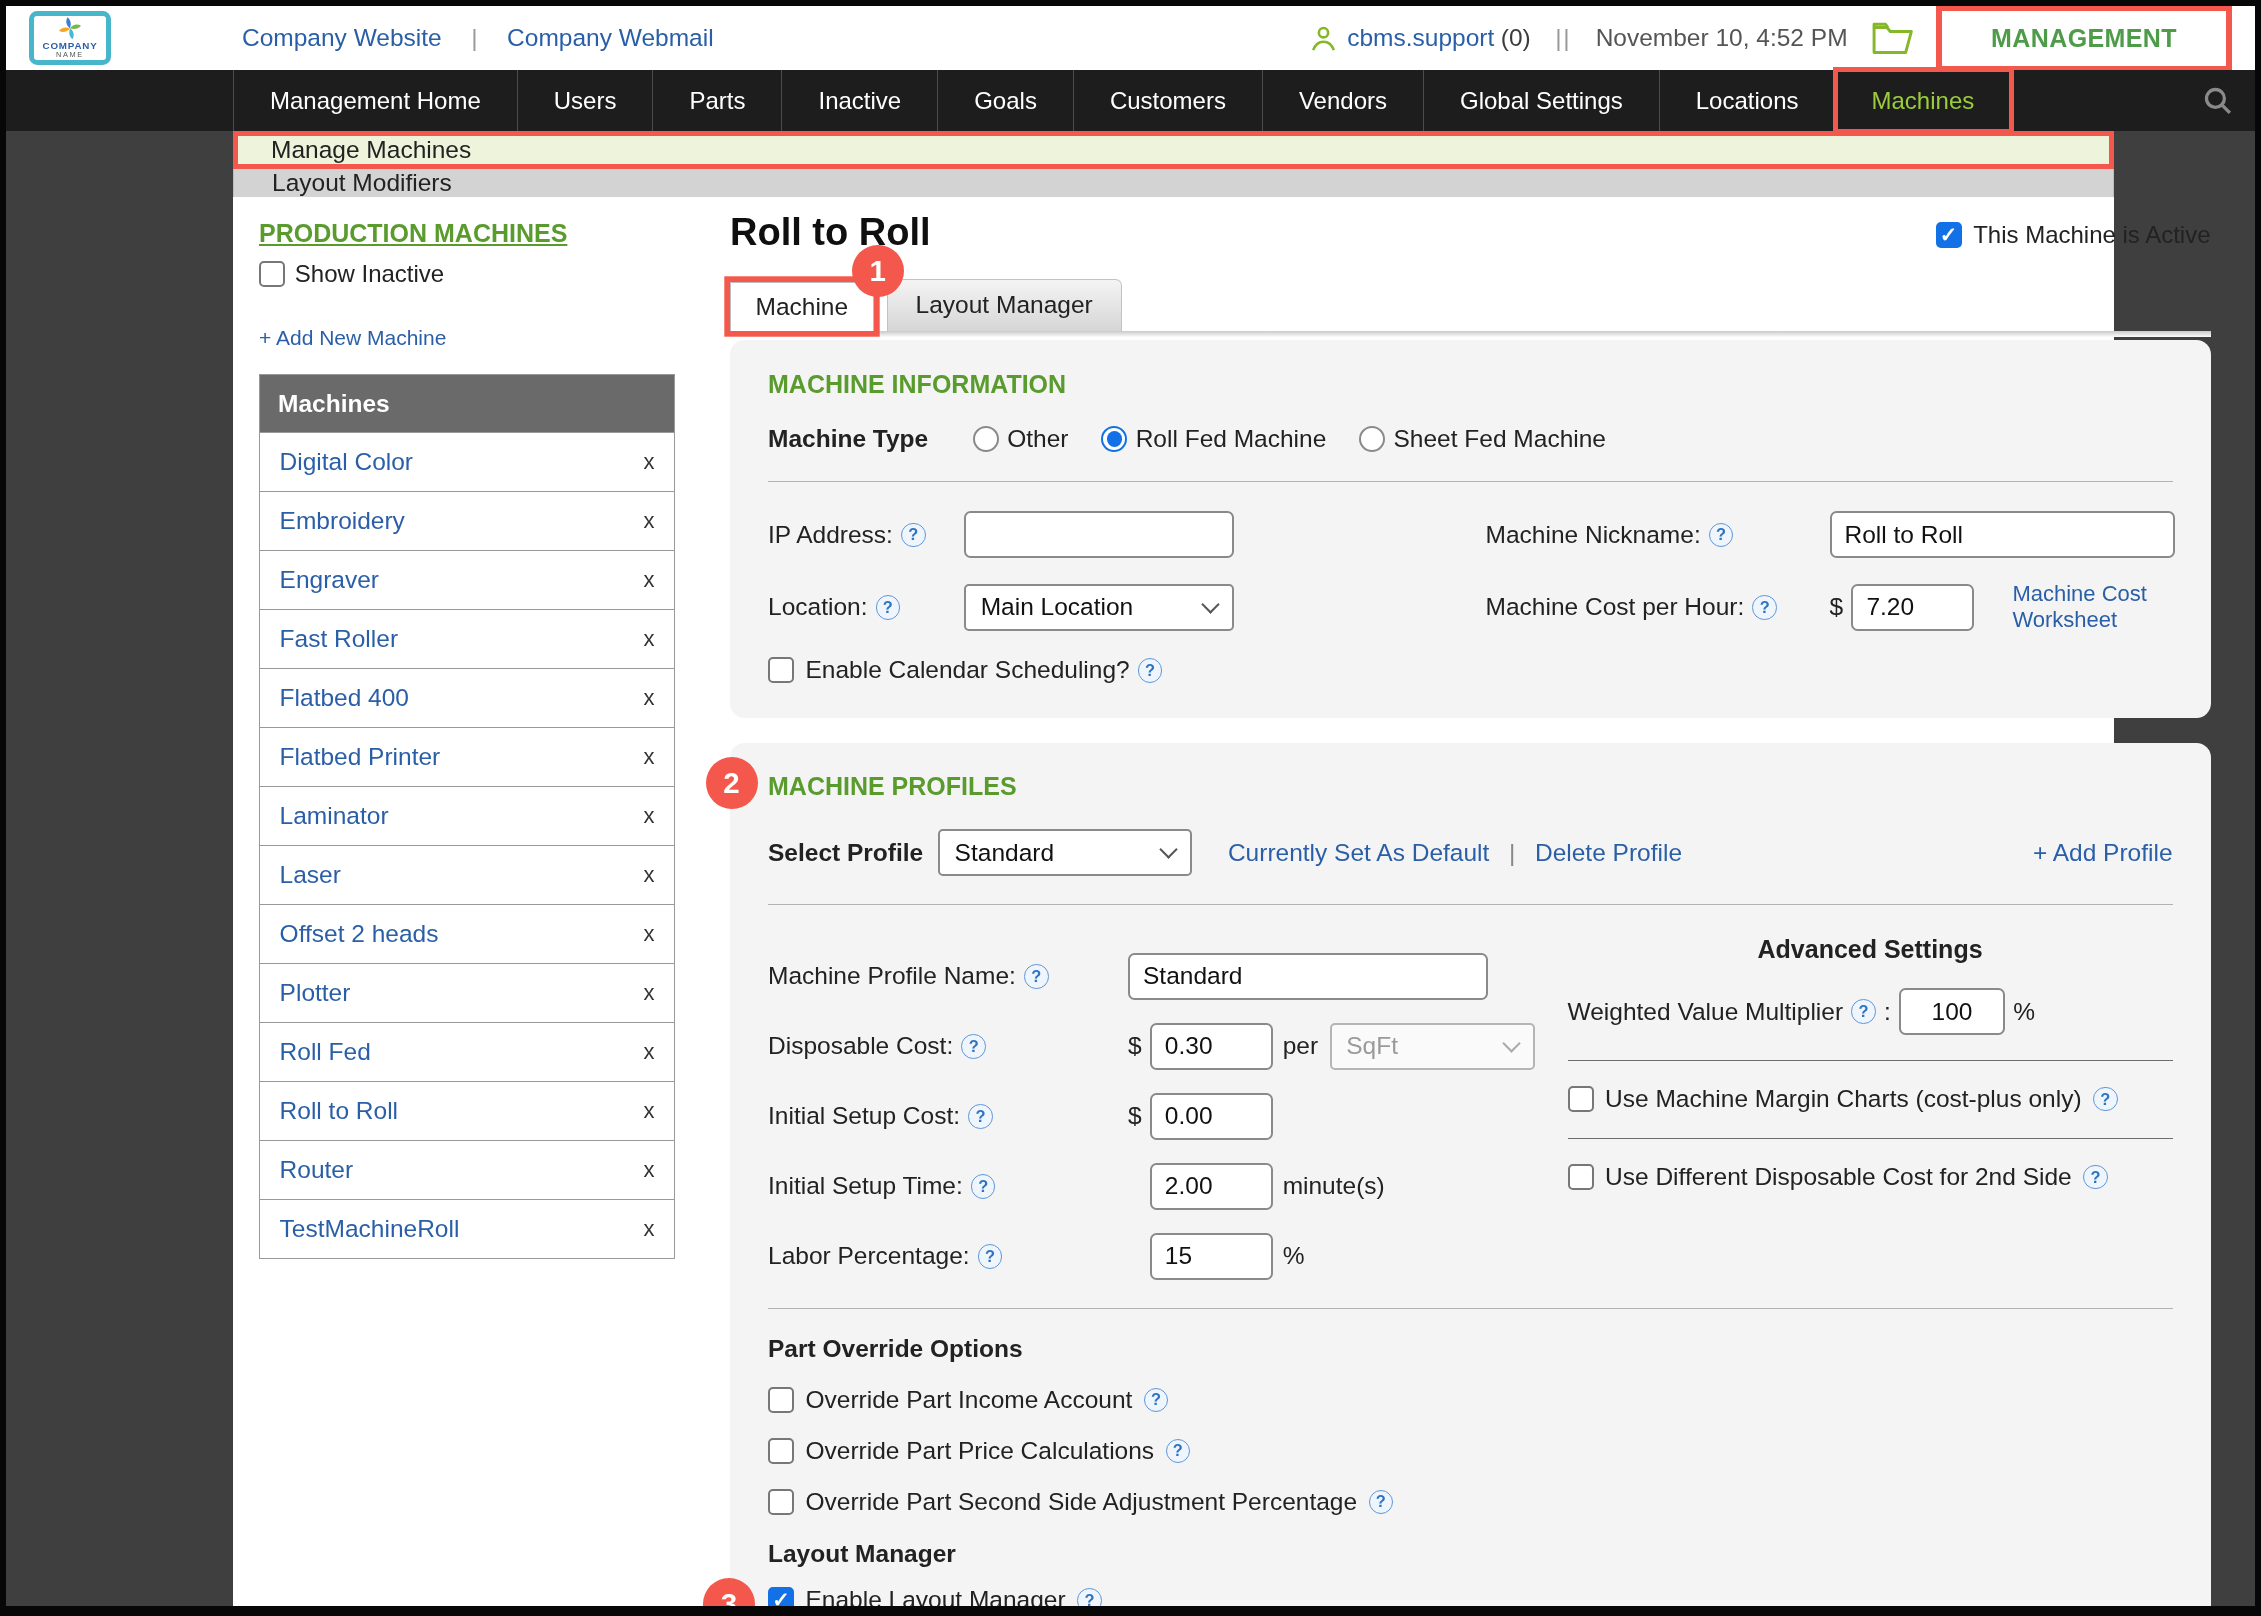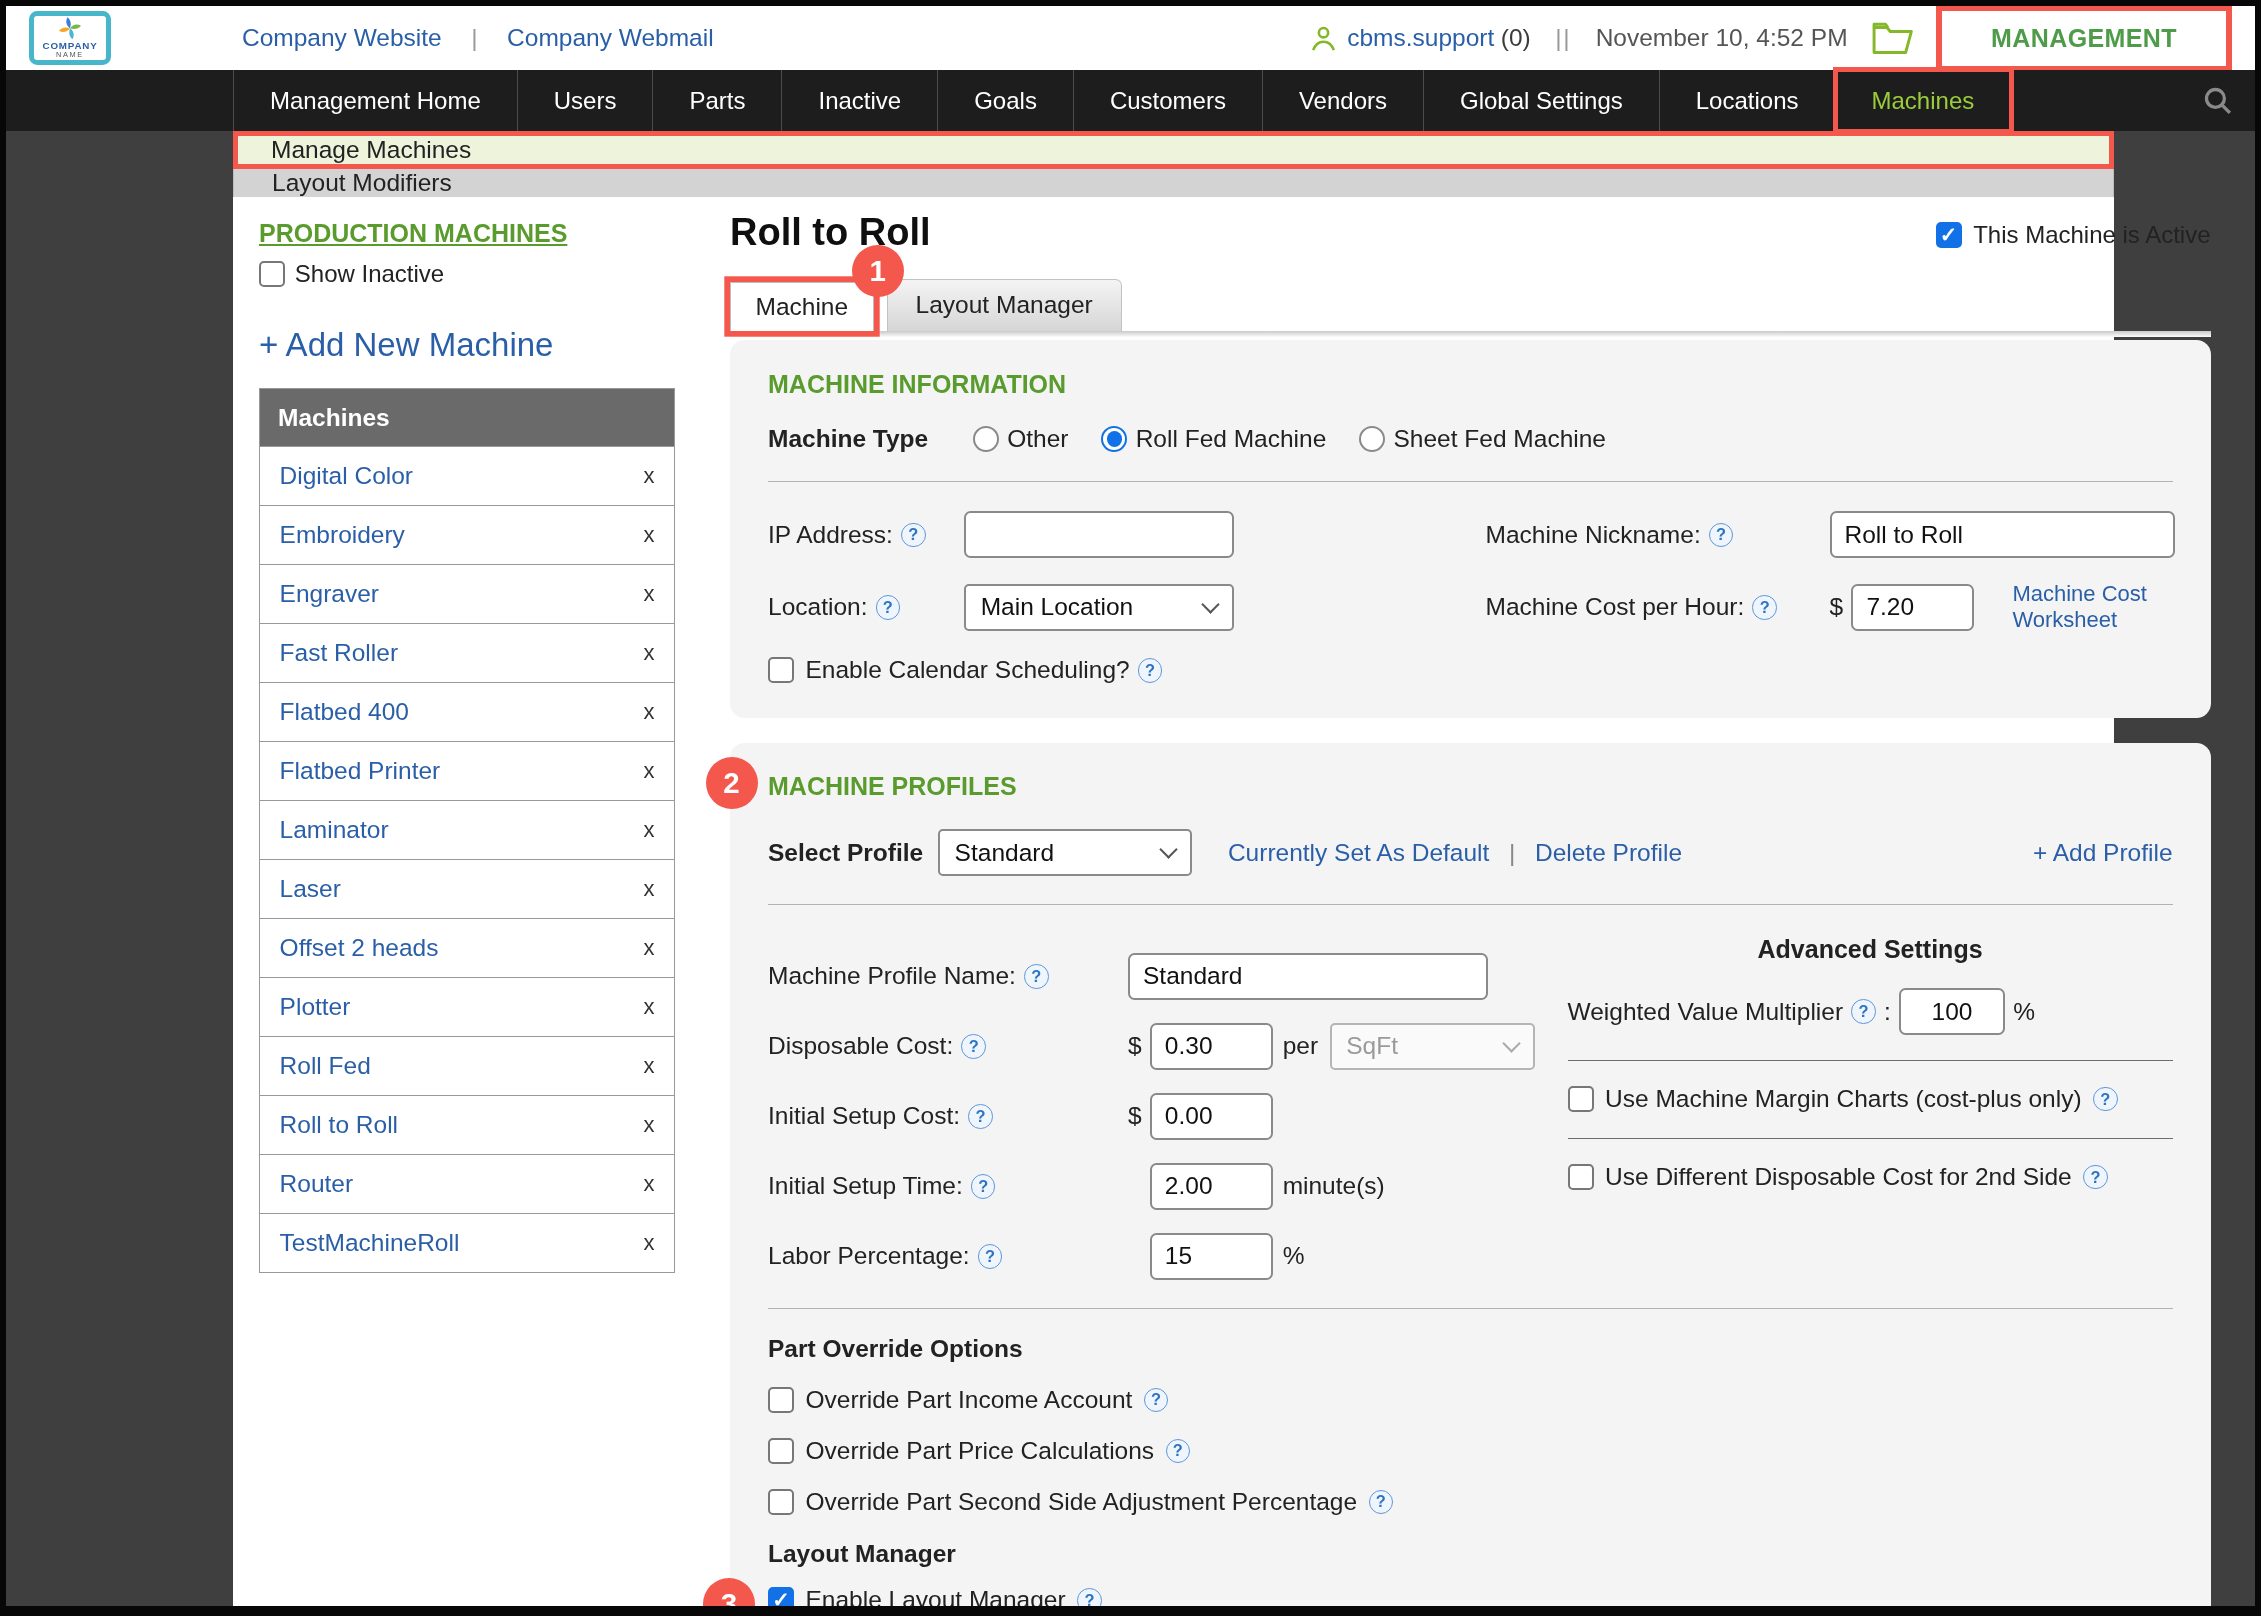--- a/index.html
+++ b/index.html
@@ -42,21 +42,21 @@
   .strip-tab { display:flex; align-items:center; font-size:24.5px; color:#222; cursor:pointer; }
   .strip-tab.active { background:#eef3dc; border:5.7px solid var(--red); padding:0 33px; }
   .strip-tab.inactive { background:#d3d3d3; border-left:1.6px solid #bcbcbc; border-right:1.6px solid #bcbcbc; padding:0 38px; }
 
   .content { display:flex; align-items:flex-start; }
 
   
   .sidebar { width:463px; flex:0 0 auto; padding:36px 0 0 26px; }
   .sb-title { color:var(--green); font-size:25px; font-weight:bold;text-decoration:underline; }
   .sb-show { display:flex; align-items:center; gap:9.8px; margin-top:11.5px; font-size:24px; color:#222; }
-  .sb-add { display:inline-block; color:var(--blue); font-size:33px; margin:38px 0 24.5px; cursor:pointer; }
+  .sb-add { display:inline-block; color:var(--blue); font-size:21px; margin:38px 0 24.5px; cursor:pointer; }
   .m-list { width:416px; border:1.6px solid #999; }
   .m-head { background:#6a6a6a; color:#fff; font-size:24.5px; font-weight:bold; padding:14.7px 18px; }
   .m-row { display:flex; justify-content:space-between; align-items:center; height:59px;
            padding:0 19.6px; background:#fff; border-top:1.6px solid #999; cursor:pointer; }
   .m-name { color:var(--blue); font-size:24.5px; }
   .m-x { color:#333; font-size:22px; }
 
   
   .main { flex:1; padding:28px 46px 0 34px; position:relative; }
   .main-head { display:flex; justify-content:space-between; align-items:flex-start; }

